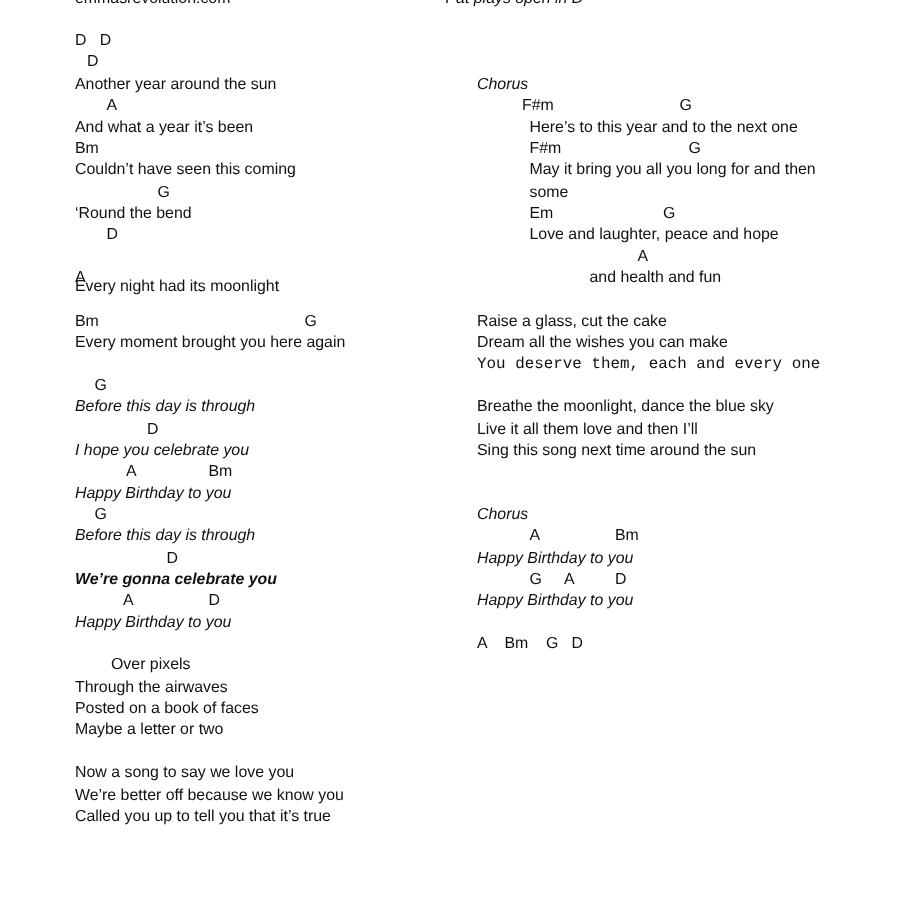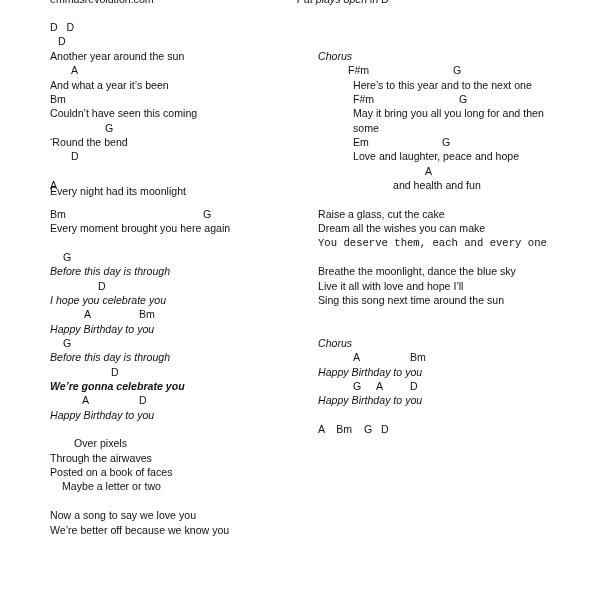--- a/index.html
+++ b/index.html
@@ -41,43 +41,44 @@
     <div class="line" style="left: 13px; top: 336px;">G</div>
     <div class="line it" style="left: 0px; top: 350px;">Before this day is through</div>
     <div class="line" style="left: 61px; top: 365px;">D</div>
     <div class="line it" style="left: 0px; top: 379px; font-weight: bold;">We’re gonna celebrate you</div>
     <div class="line" style="left: 32px; top: 393px;">A</div>
     <div class="line" style="left: 89px; top: 393px;">D</div>
     <div class="line it" style="left: 0px; top: 408px;">Happy Birthday to you</div>
     <div class="line" style="left: 0px; top: 436px; margin-left: 24px;">Over pixels</div>
     <div class="line" style="left: 0px; top: 451px;">Through the airwaves</div>
     <div class="line" style="left: 0px; top: 465px;">Posted on a book of faces</div>
-    <div class="line" style="left: 12px; top: 479px; text-align: center;">Maybe a letter or two</div>
+    <div class="line" style="left: 0px; top: 479px; text-align: center;">Maybe a letter or two</div>
     <div class="line" style="left: 0px; top: 508px;">Now a song to say we love you</div>
     <div class="line" style="left: 0px; top: 523px;">We’re better off because we know you</div>
+    <div class="line" style="left: 0px; top: 537px;">Called you up to tell you that it’s true</div>
   </div>
 <div class="col" id="right-col" style="left:318px; top:0; width:270px; height:525px;">
     <div class="line it" style="left: 0px; top: 49px;">Chorus</div>
     <div class="line" style="left: 30px; top: 63px;">F#m</div>
     <div class="line" style="left: 135px; top: 63px;">G</div>
     <div class="line" style="left: 35px; top: 78px;">Here’s to this year and to the next one</div>
     <div class="line" style="left: 35px; top: 92px;">F#m</div>
     <div class="line" style="left: 141px; top: 92px;">G</div>
     <div class="line" style="left: 35px; top: 106px;">May it bring you all you long for and then</div>
     <div class="line" style="left: 35px; top: 121px;">some</div>
     <div class="line" style="left: 35px; top: 135px;">Em</div>
     <div class="line" style="left: 124px; top: 135px;">G</div>
     <div class="line" style="left: 35px; top: 149px;">Love and laughter, peace and hope</div>
     <div class="line" style="left: 107px; top: 164px;">A</div>
     <div class="line" style="left: 35px; top: 178px; margin-left: 40px;">and health and fun</div>
     <div class="line" style="left: 0px; top: 221px;">Dream all the wishes you can make</div>
     <div class="line" style="left: 0px; top: 207px;">Raise a glass, cut the cake</div>
     <div class="line" style="left: 0px; top: 236px; font-family: Liberation Mono, monospace;">You deserve them, each and every one</div>
     <div class="line" style="left: 0px; top: 264px;">Breathe the moonlight, dance the blue sky</div>
-    <div class="line" style="left: 0px; top: 279px;">Live it all with love and hope I’ll</div>
+    <div class="line" style="left: 0px; top: 279px;">Live it all them love and then I’ll</div>
     <div class="line" style="left: 0px; top: 293px;">Sing this song next time around the sun</div>
     <div class="line it" style="left: 0px; top: 336px;">Chorus</div>
     <div class="line" style="left: 35px; top: 350px;">A</div>
     <div class="line" style="left: 92px; top: 350px;">Bm</div>
     <div class="line it" style="left: 0px; top: 365px;">Happy Birthday to you</div>
     <div class="line" style="left: 35px; top: 379px;">G</div>
     <div class="line" style="left: 58px; top: 379px;">A</div>
     <div class="line" style="left: 92px; top: 379px;">D</div>
     <div class="line it" style="left: 0px; top: 393px;">Happy Birthday to you</div>
     <div class="line" style="left: 0px; top: 422px;">A    Bm    G   D</div>

